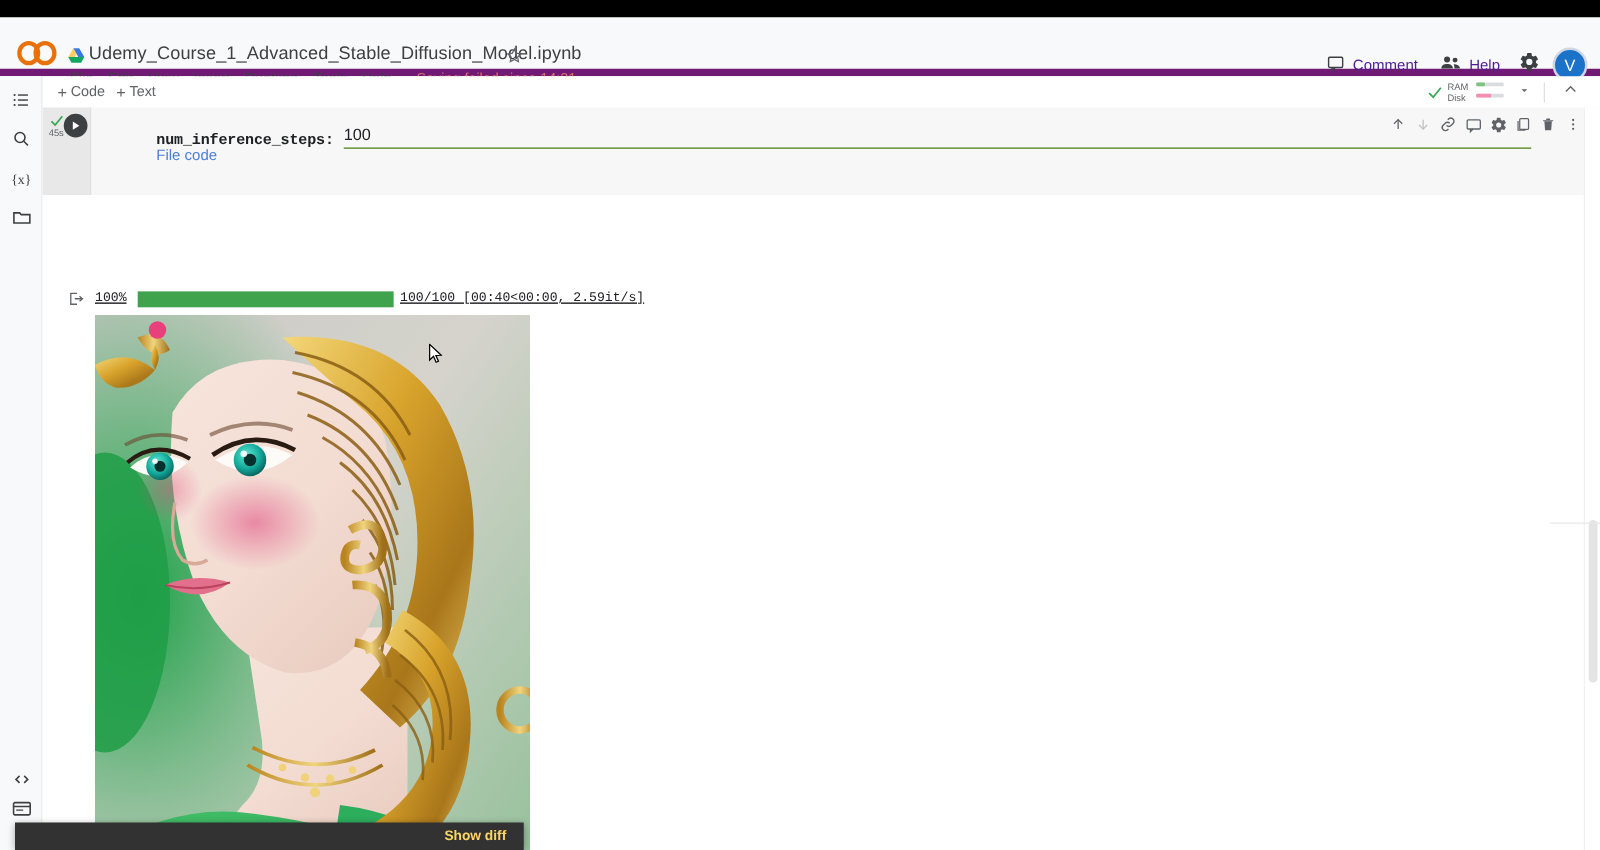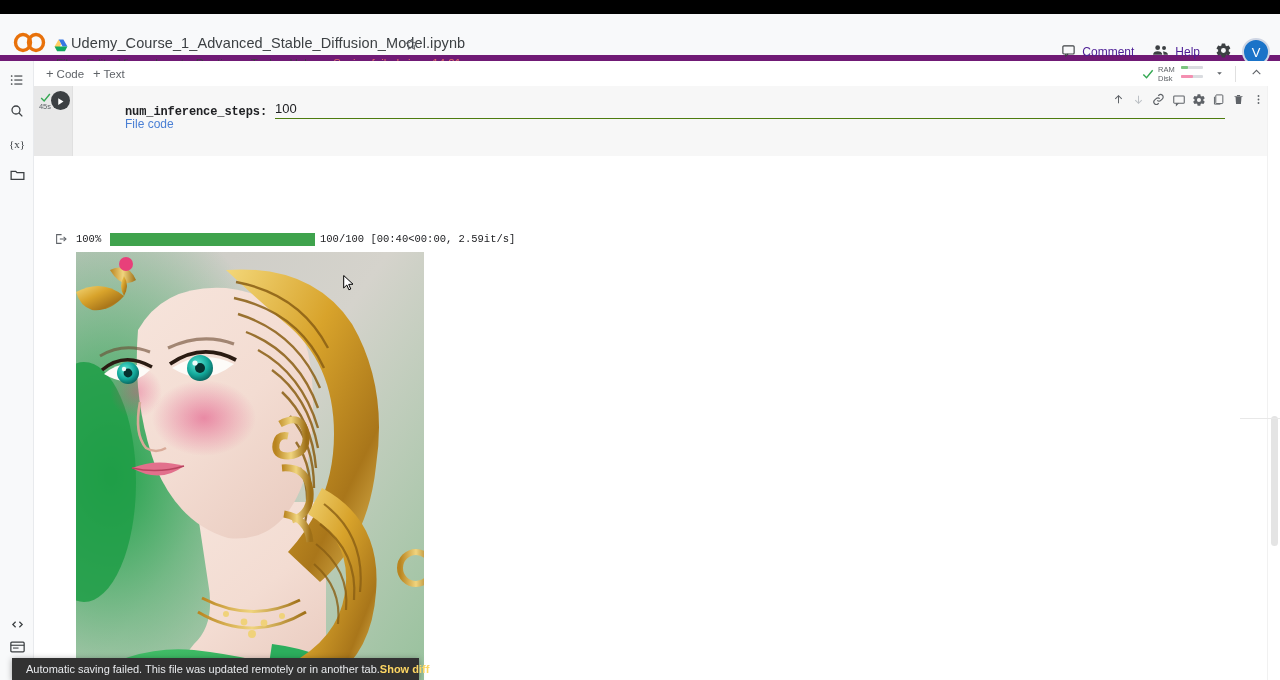--- a/index.html
+++ b/index.html
@@ -208,20 +208,21 @@
     position: absolute; left: 0; top: 70px; width: 1246px;
   }
   .out-icon {
     position: absolute; left: 20px; top: 76px;
     width: 14px; height: 14px; color: #5f6368;
   }
   .progress-row {
     position: absolute; left: 42px; top: 76px;
     display: flex; align-items: center; gap: 0px;
     height: 14px;
+    text-decoration: underline;
   }
   .pct {
     font-family: "Liberation Mono", monospace;
     font-size: 10.5px; color: #202124; width: 34px;
   }
   .pbar {
     width: 205px; height: 13px; background: #e8e8e8;
     position: relative; overflow: hidden;
   }
   .pbar i { position: absolute; left: 0; top: 0; height: 100%; background: #3fa34d; display: block; }
@@ -716,17 +717,16 @@
   </div>
   <div class="hrule"></div>
 
   <div class="cursor" style="left: 343px; top: 275px;">
     <svg width="11" height="16" viewBox="0 0 11 16">
       <path d="M0.7 0.5 L0.7 13 L3.8 10 L5.9 14.8 L7.8 14 L5.7 9.4 L10 9.2 Z" fill="#ffffff" stroke="#000000" stroke-width="1"></path>
     </svg>
   </div>
 
   <div class="toast">
-    <span class="toast-msg">Automatic saving failed. This file was updated remotely or in another tab.</span>
     <span class="toast-action" style="color: rgb(253, 214, 99);">Show diff</span>
   </div>
 
 </div>
 
 </body></html>

